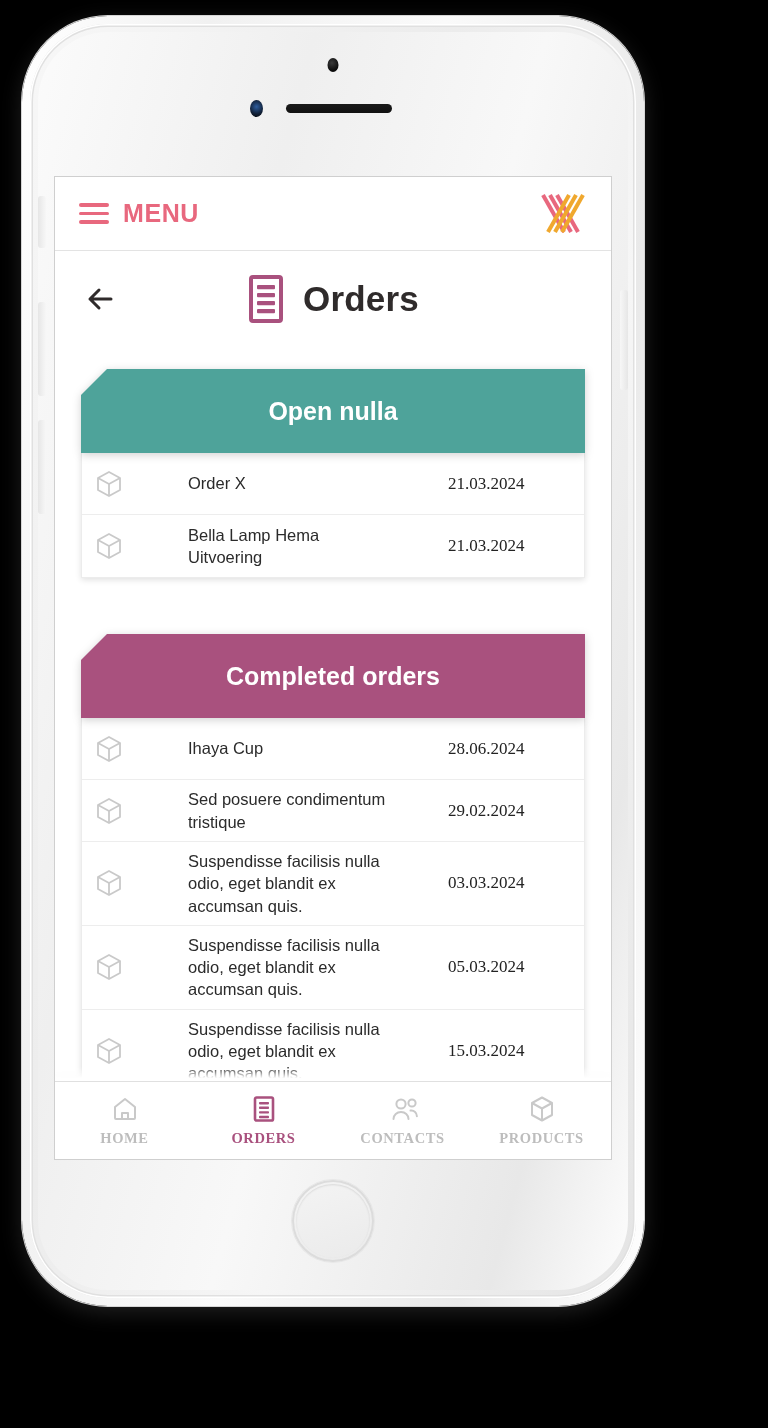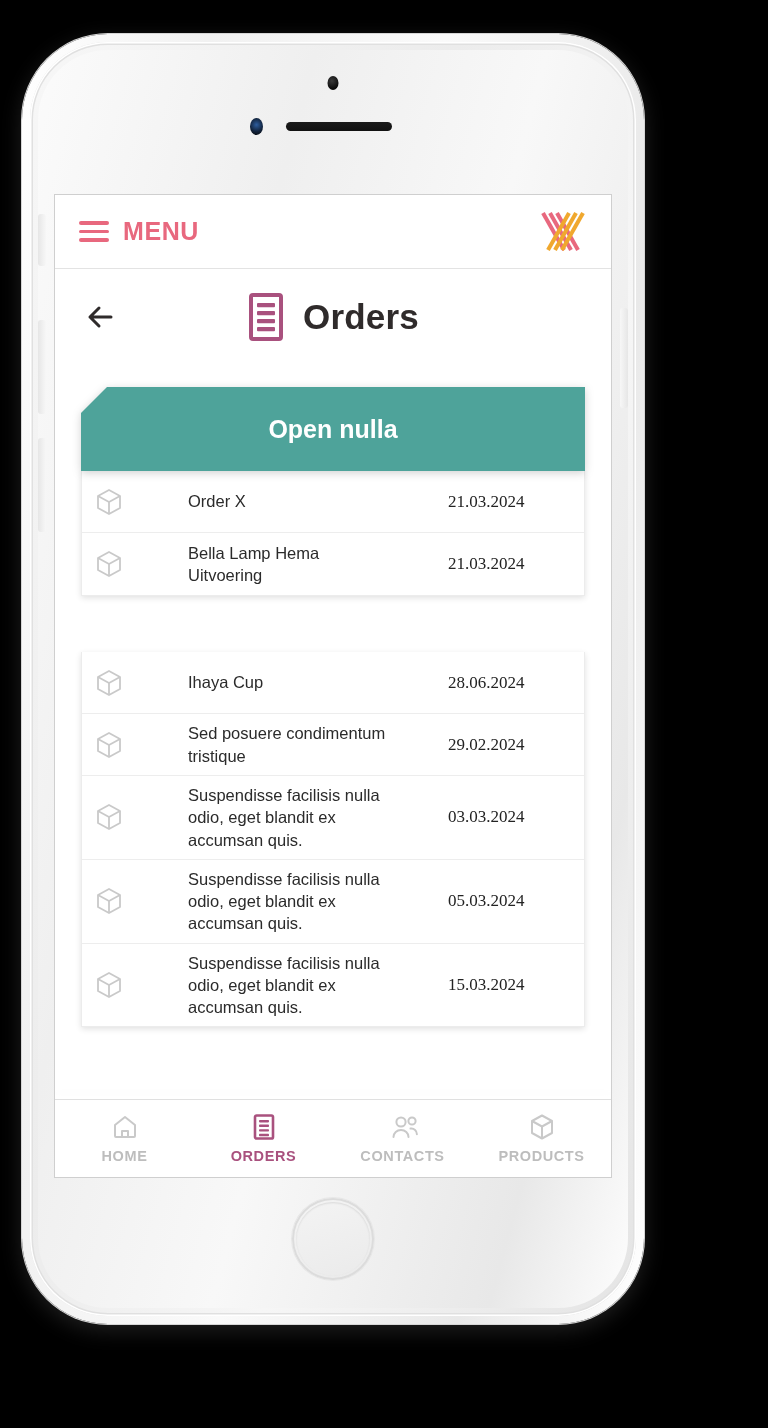--- a/index.html
+++ b/index.html
@@ -8,21 +8,21 @@
     background: #000;
     font-family: "Liberation Sans", sans-serif;
     overflow: hidden;
   }
 
   
   .stage { position: relative; width: 768px; height: 1428px; background:#000; }
 
   .phone {
     position: absolute;
-    left: 22px; top: 34px;
+    left: 22px; top: 16px;
     width: 622px; height: 1290px;
     border-radius: 86px;
     background: linear-gradient(100deg,#ffffff 0%,#f1f1f1 22%,#fafafa 50%,#e9e9e9 78%,#ffffff 100%);
     box-shadow: 0 0 0 1px #d6d6d6, 0 6px 22px rgba(255,255,255,.13);
   }
   .phone-inner-ring {
     position:absolute; left:8px; top:8px; right:8px; bottom:8px;
     border-radius: 78px;
     background: linear-gradient(110deg,#f7f7f7 0%,#ececec 40%,#f6f6f6 65%,#e4e4e4 100%);
     box-shadow: inset 0 0 0 1.5px #ffffff, inset 0 0 0 3px #e0e0e0;
@@ -153,20 +153,21 @@
     white-space:nowrap; min-width:118px; text-align:left;font-family:Liberation Serif, serif;
   }
 
   
   .bottomnav {
     flex:0 0 78px; height:78px;
     background:#fff;
     border-top:1px solid #e0e0e0;
     display:flex; align-items:center;
     box-shadow: 0 -3px 8px rgba(0,0,0,.07);
+    font-family: Liberation Serif, serif;
   }
   .nav-item {
     flex:1 1 0; display:flex; flex-direction:column; align-items:center;
     justify-content:center; gap:7px; cursor:pointer;
   }
   .nav-icon { width:26px; height:28px; display:block; }
   .nav-label { font-size:14.5px; letter-spacing:.6px; font-weight:700; color:#bdbdbd; }
   .nav-item.active .nav-label { color:#a9517e; }
 
   
@@ -277,20 +278,23 @@
                 </svg>
               </span>
               <span class="rname">Bella Lamp Hema Uitvoering</span>
               <span class="rdate">21.03.2024</span>
             </div>
 
           </div>
         </div>
 
         <div class="section second">
+          <div class="sec-head-shadow">
+            <div class="sec-head plum">Completed orders</div>
+          </div>
           <div class="rows">
 
 
             <div class="row">
               <span class="cube">
                 <svg viewBox="0 0 26 28" width="26" height="28">
                   <path d="M13 2 24 8v12l-11 6L2 20V8z" fill="none" stroke="#c9c9c9" stroke-width="1.8" stroke-linejoin="round"></path>
                   <path d="M2 8l11 6 11-6M13 14v12" fill="none" stroke="#c9c9c9" stroke-width="1.8" stroke-linejoin="round"></path>
                 </svg>
               </span>

